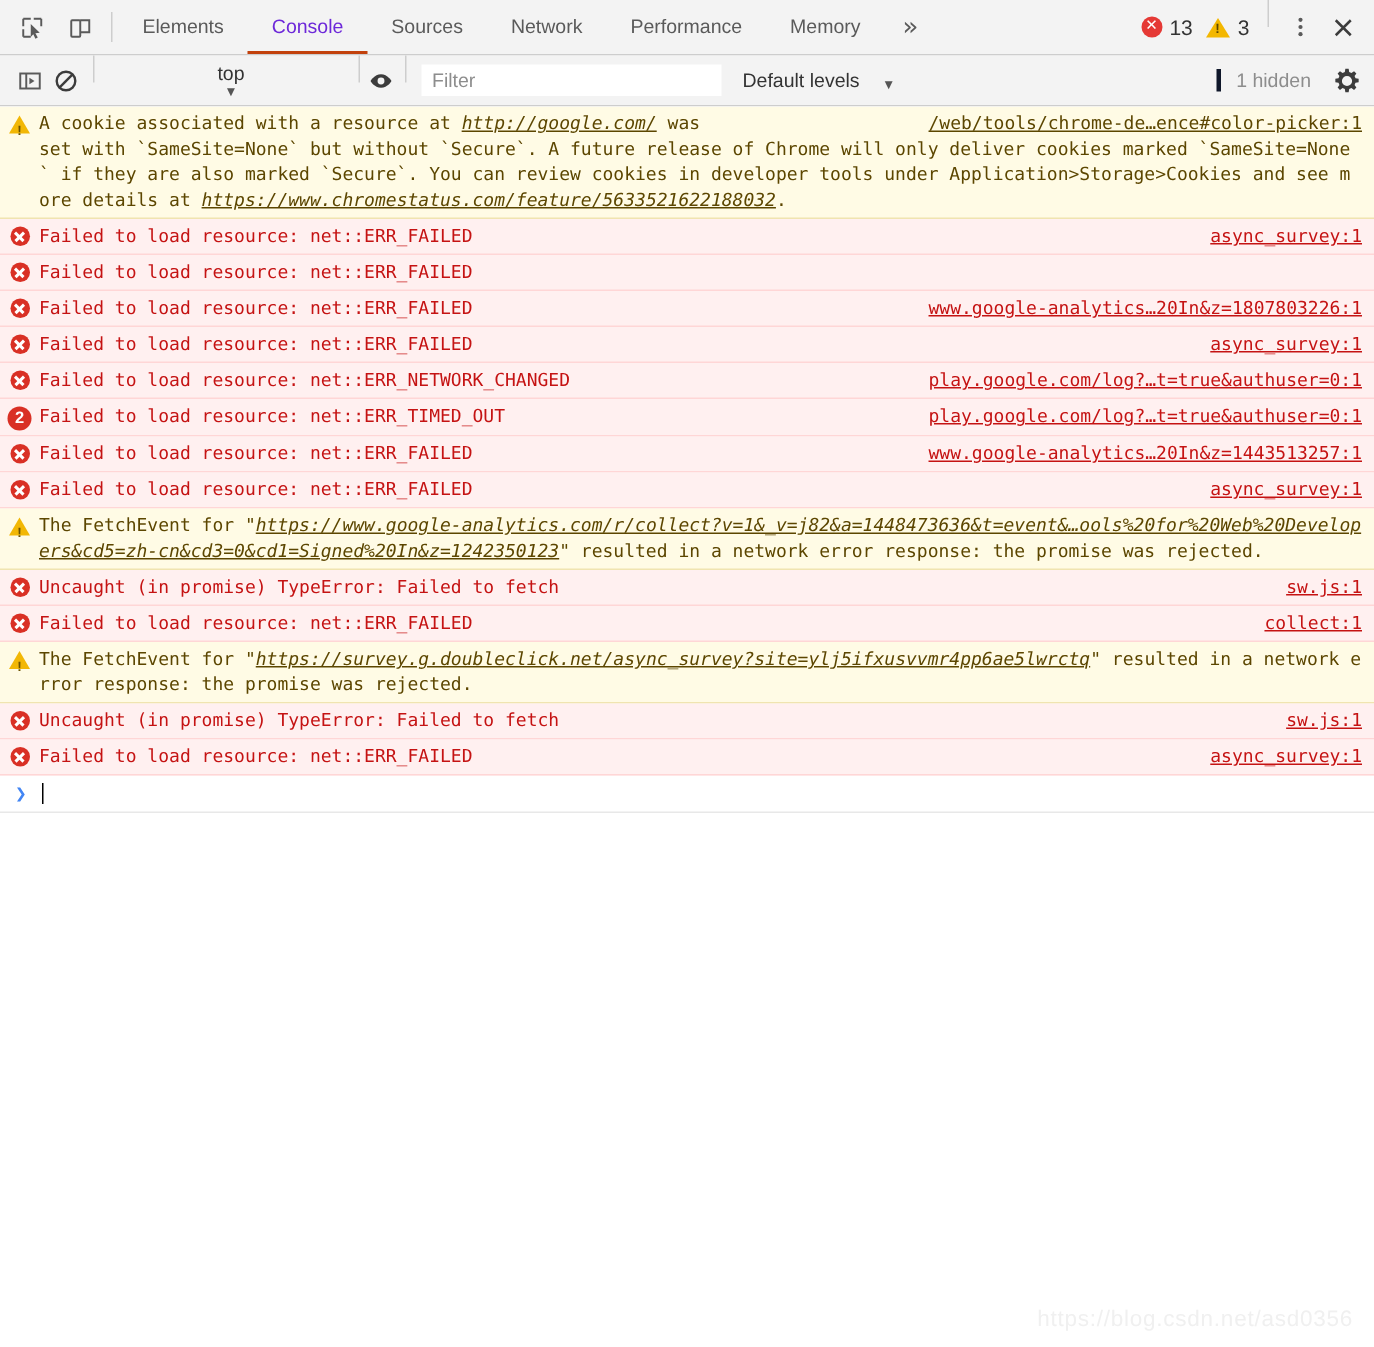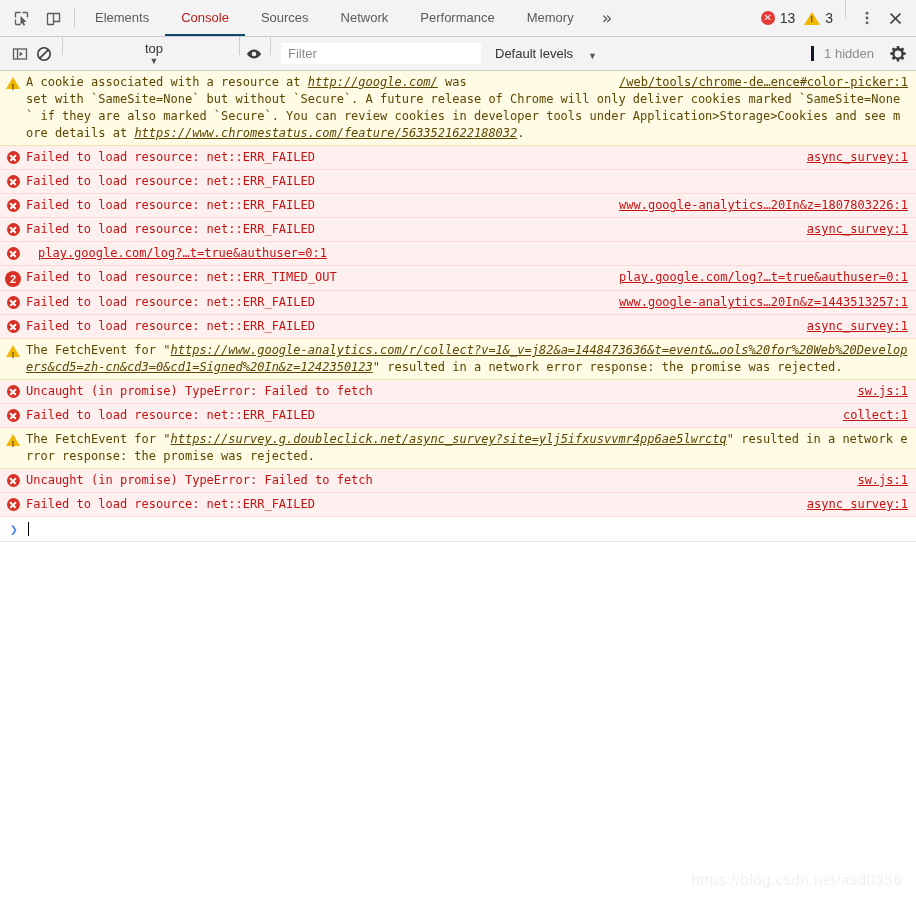--- a/index.html
+++ b/index.html
@@ -54,22 +54,22 @@
     padding: 0 16px;
     font-family: "Liberation Sans", sans-serif;
     font-size: 13px;
     color: #5a5a5a;
     cursor: pointer;
     white-space: nowrap;
     border-bottom: 2px solid transparent;
     box-sizing: border-box;
   }
   .tab.active {
-    color: #b91c1c;
-    border-bottom: 2px solid #0c4a6e;
+    color: #6d28d9;
+    border-bottom: 2px solid #c2410c;
   }
   .tab-more {
     display: flex; align-items: center;
     padding: 0 12px;
     color: #5a5a5a;
     font-size: 17px;
     cursor: pointer;
   }
   .tb-right {
     display: flex;
@@ -479,20 +479,21 @@
         <span class="ic-error"></span>
       </div>
     <div class="msg-text">Failed to load resource: net::ERR_FAILED</div>
     <div class="msg-src">async_survey:1</div>
   </div>
 
   <div class="msg error">
     <div class="msg-icon">
         <span class="ic-error"></span>
       </div>
+    <div class="msg-text">Failed to load resource: net::ERR_NETWORK_CHANGED</div>
     <div class="msg-src">play.google.com/log?…t=true&amp;authuser=0:1</div>
   </div>
 
   <div class="msg error">
     <div class="msg-icon">
         <span class="ic-count">2</span>
       </div>
     <div class="msg-text">Failed to load resource: net::ERR_TIMED_OUT</div>
     <div class="msg-src">play.google.com/log?…t=true&amp;authuser=0:1</div>
   </div>

